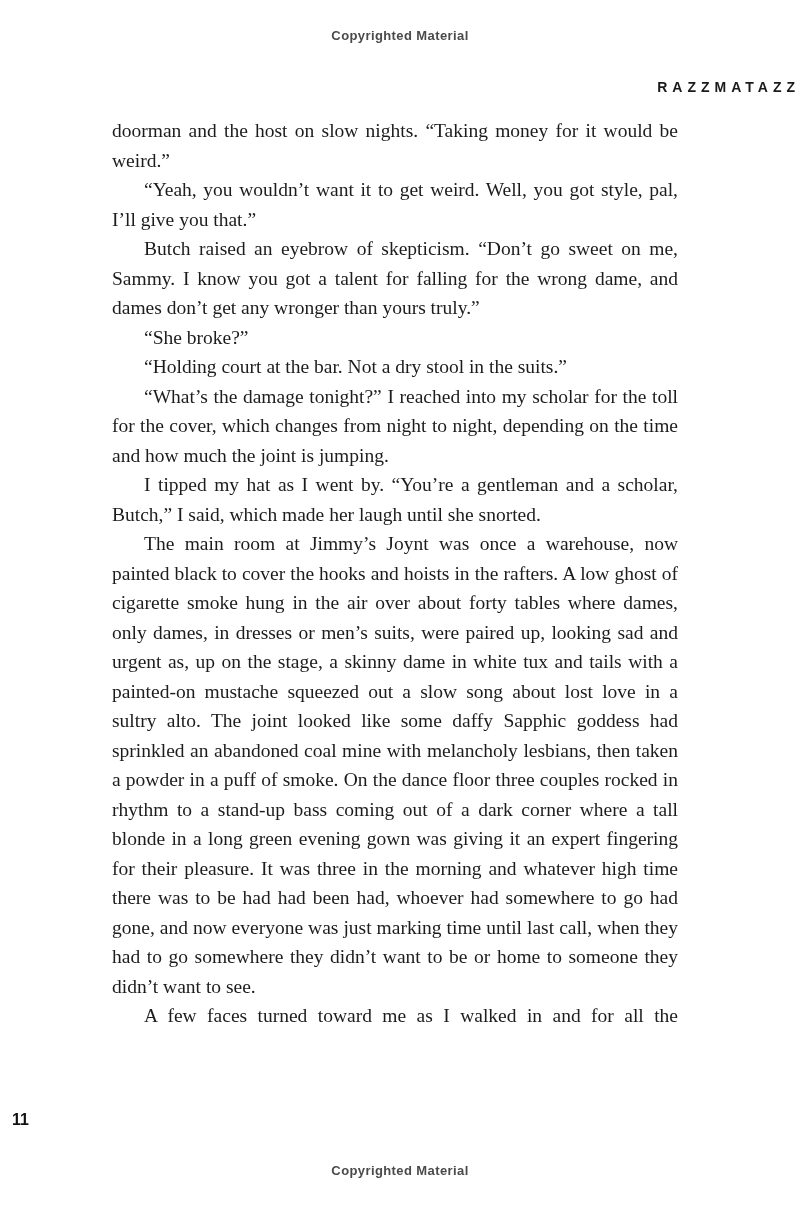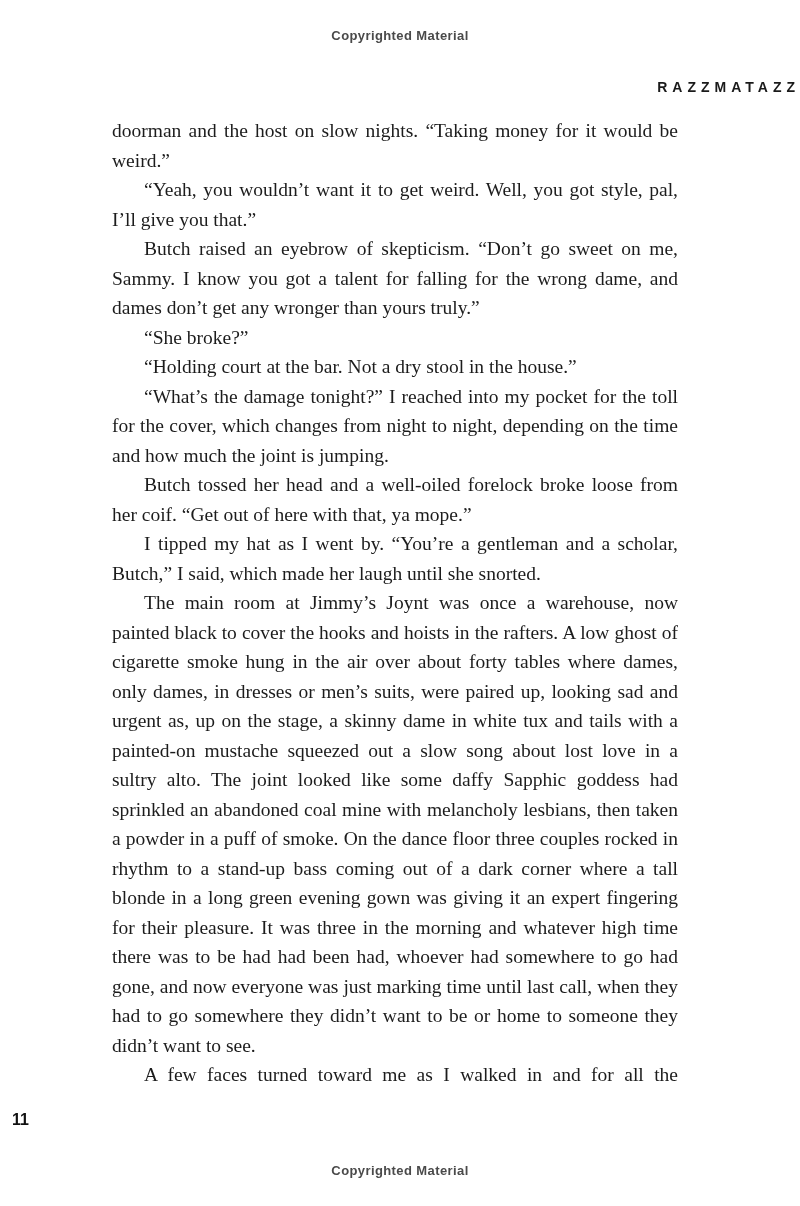--- a/index.html
+++ b/index.html
@@ -77,23 +77,22 @@
 
   <div class="copyright top">Copyrighted Material</div>
 
   <h1 class="chapter-title">RAZZMATAZZ</h1>
 
   <div class="body-text">
     <p class="para no-indent">doorman and the host on slow nights. “Taking money for it would be weird.”</p>
     <p class="para">“Yeah, you wouldn’t want it to get weird. Well, you got style, pal, I’ll give you that.”</p>
     <p class="para">Butch raised an eyebrow of skepticism. “Don’t go sweet on me, Sammy. I know you got a talent for falling for the wrong dame, and dames don’t get any wronger than yours truly.”</p>
     <p class="para">“She broke?”</p>
-    <p class="para">“Holding court at the bar. Not a dry stool in the house.”</p>
-    <p class="para">“What’s the damage tonight?” I reached into my pocket for the toll for the cover, which changes from night to night, depending on the time and how much the joint is jumping.</p>
-    <p class="para">Butch tossed her head and a well-oiled forelock broke loose from her coif. “Get out of here with that, ya mope.”</p>
+    <p class="para">“Holding court at the bar. Not a dry stool in the suits.”</p>
+    <p class="para">“What’s the damage tonight?” I reached into my scholar for the toll for the cover, which changes from night to night, depending on the time and how much the joint is jumping.</p>
     <p class="para">I tipped my hat as I went by. “You’re a gentleman and a scholar, Butch,” I said, which made her laugh until she snorted.</p>
     <p class="para">The main room at Jimmy’s Joynt was once a warehouse, now painted black to cover the hooks and hoists in the rafters. A low ghost of cigarette smoke hung in the air over about forty tables where dames, only dames, in dresses or men’s suits, were paired up, looking sad and urgent as, up on the stage, a skinny dame in white tux and tails with a painted-on mustache squeezed out a slow song about lost love in a sultry alto. The joint looked like some daffy Sapphic goddess had sprinkled an abandoned coal mine with melancholy lesbians, then taken a powder in a puff of smoke. On the dance floor three couples rocked in rhythm to a stand-up bass coming out of a dark corner where a tall blonde in a long green evening gown was giving it an expert fingering for their pleasure. It was three in the morning and whatever high time there was to be had had been had, whoever had somewhere to go had gone, and now everyone was just marking time until last call, when they had to go somewhere they didn’t want to be or home to someone they didn’t want to see.</p>
     <p class="para justify-last">A few faces turned toward me as I walked in and for all the</p>
   </div>
 
   <div class="page-number">11</div>
 
   <div class="copyright bottom">Copyrighted Material</div>
 
 </div>

